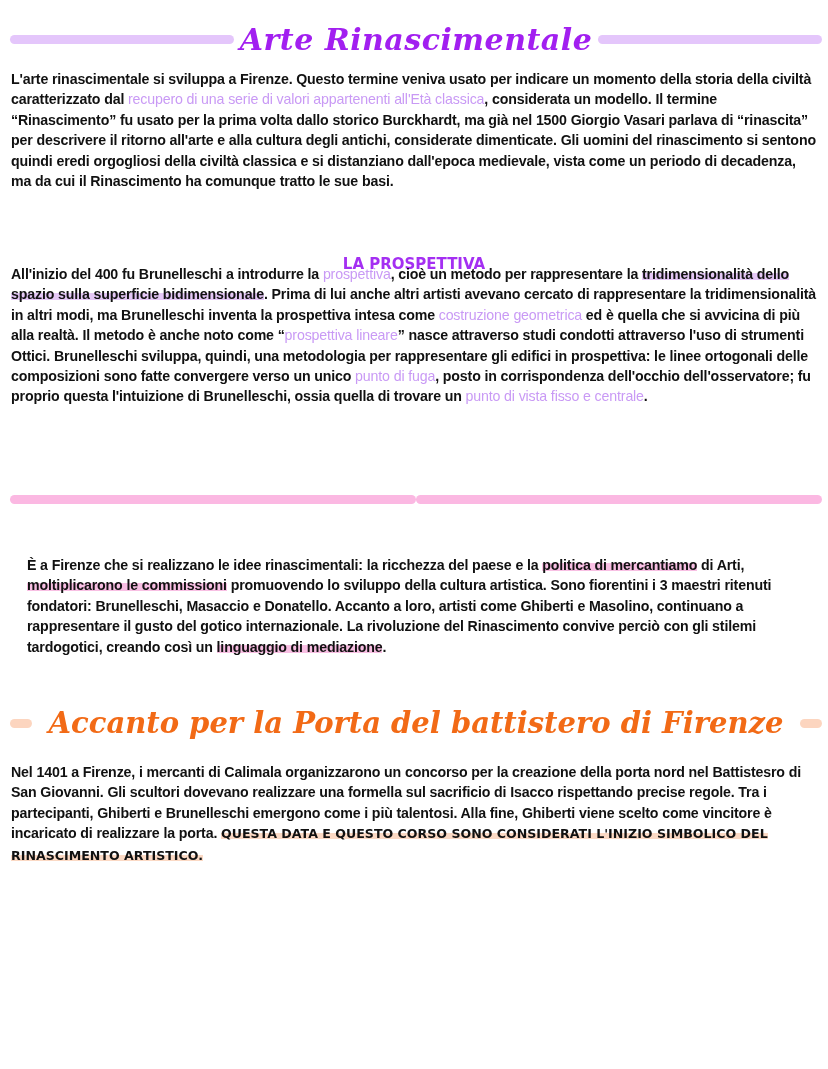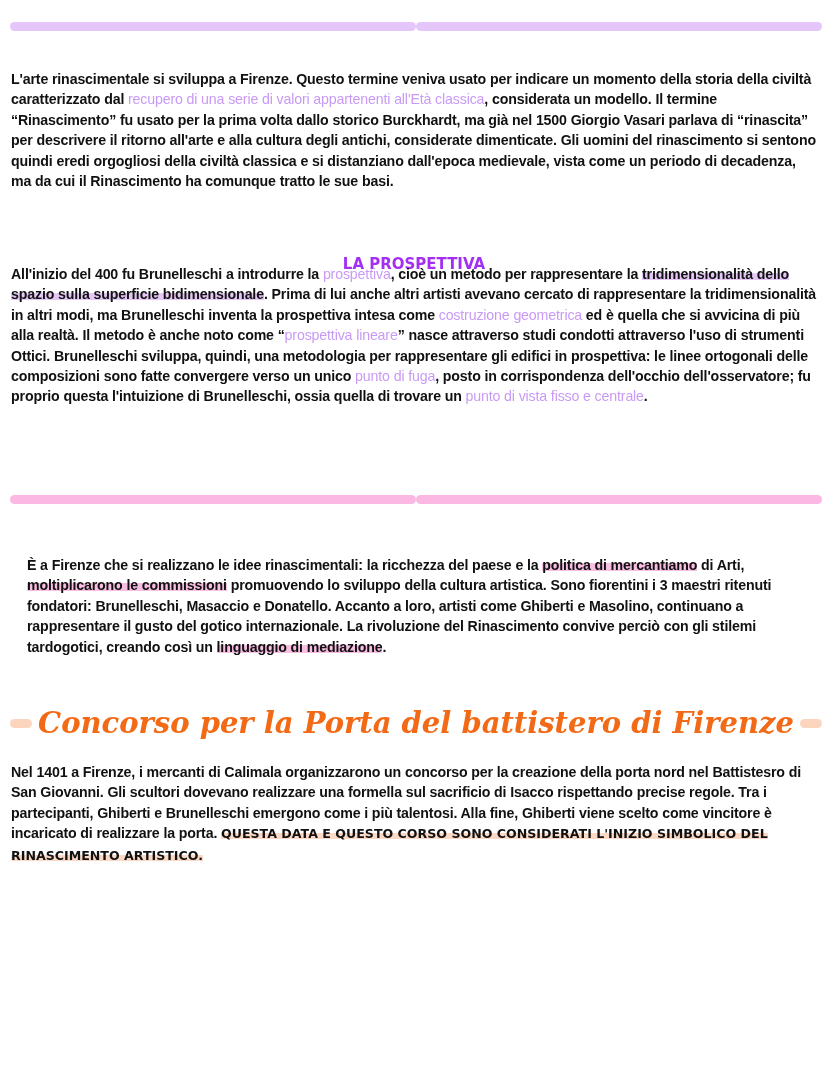--- a/index.html
+++ b/index.html
@@ -29,37 +29,38 @@
   .mark-pink { background: linear-gradient(transparent 40%, #f8bfe3 40%, #f8bfe3 85%, transparent 85%); }
   .mark-peach { background: linear-gradient(transparent 45%, #fbd9c4 45%, #fbd9c4 88%, transparent 88%); font-family: "DejaVu Sans", sans-serif; font-size: 12.6px; letter-spacing: 0; }
 </style>
 </head>
 <body>
 
 <div class="page">
 
   <div class="title-row t1">
     <div class="bar"></div>
+    <div class="title">Arte Rinascimentale</div>
     <div class="bar"></div>
   </div>
 
   <div class="para p1"><span>L'arte rinascimentale si sviluppa a Firenze. Questo termine veniva usato per indicare un momento della storia della civiltà caratterizzato dal </span><span class="hl-purple">recupero di una serie di valori appartenenti all'Età classica</span><span>, considerata un modello. Il termine “Rinascimento” fu usato per la prima volta dallo storico Burckhardt, ma già nel 1500 Giorgio Vasari parlava di “rinascita” per descrivere il ritorno all'arte e alla cultura degli antichi, considerate dimenticate. Gli uomini del rinascimento si sentono quindi eredi orgogliosi della civiltà classica e si distanziano dall'epoca medievale, vista come un periodo di decadenza, ma da cui il Rinascimento ha comunque tratto le sue basi.</span></div>
 
   <div class="sub">LA PROSPETTIVA</div>
 
   <div class="para p2"><span>All'inizio del 400 fu Brunelleschi a introdurre la </span><span class="hl-purple">prospettiva</span><span>, cioè un metodo per rappresentare la </span><span class="mark-purple">tridimensionalità dello spazio sulla superficie bidimensionale</span><span>. Prima di lui anche altri artisti avevano cercato di rappresentare la tridimensionalità in altri modi, ma Brunelleschi inventa la prospettiva intesa come </span><span class="hl-purple">costruzione geometrica</span><span> ed è quella che si avvicina di più alla realtà. Il metodo è anche noto come “</span><span class="hl-purple">prospettiva lineare</span><span>” nasce attraverso studi condotti attraverso l'uso di strumenti Ottici. Brunelleschi sviluppa, quindi, una metodologia per rappresentare gli edifici in prospettiva: le linee ortogonali delle composizioni sono fatte convergere verso un unico </span><span class="hl-purple">punto di fuga</span><span>, posto in corrispondenza dell'occhio dell'osservatore; fu proprio questa l'intuizione di Brunelleschi, ossia quella di trovare un </span><span class="hl-purple">punto di vista fisso e centrale</span><span>.</span></div>
 
   <div class="title-row t2">
     <div class="bar"></div>
     <div class="bar"></div>
   </div>
 
   <div class="para p3"><span>È a Firenze che si realizzano le idee rinascimentali: la ricchezza del paese e la </span><span class="mark-pink">politica di mercantiamo</span><span> di Arti, </span><span class="mark-pink">moltiplicarono le commissioni</span><span> promuovendo lo sviluppo della cultura artistica. Sono fiorentini i 3 maestri ritenuti fondatori: Brunelleschi, Masaccio e Donatello. Accanto a loro, artisti come Ghiberti e Masolino, continuano a rappresentare il gusto del gotico internazionale. La rivoluzione del Rinascimento convive perciò con gli stilemi tardogotici, creando così un </span><span class="mark-pink">linguaggio di mediazione</span><span>.</span></div>
 
   <div class="title-row t3">
     <div class="bar"></div>
-    <div class="title">Concorso per la Porta del battistero di Firenze</div>
+    <div class="title">Accanto per la Porta del battistero di Firenze</div>
     <div class="bar right"></div>
   </div>
 
   <div class="para p4"><span>Nel 1401 a Firenze, i mercanti di Calimala organizzarono un concorso per la creazione della porta nord nel Battistesro di San Giovanni. Gli scultori dovevano realizzare una formella sul sacrificio di Isacco rispettando precise regole. Tra i partecipanti, Ghiberti e Brunelleschi emergono come i più talentosi. Alla fine, Ghiberti viene scelto come vincitore è incaricato di realizzare la porta. </span><span class="mark-peach">QUESTA DATA E QUESTO CORSO SONO CONSIDERATI L'INIZIO SIMBOLICO DEL RINASCIMENTO ARTISTICO.</span></div>
 
 </div>
 
 </body></html>

